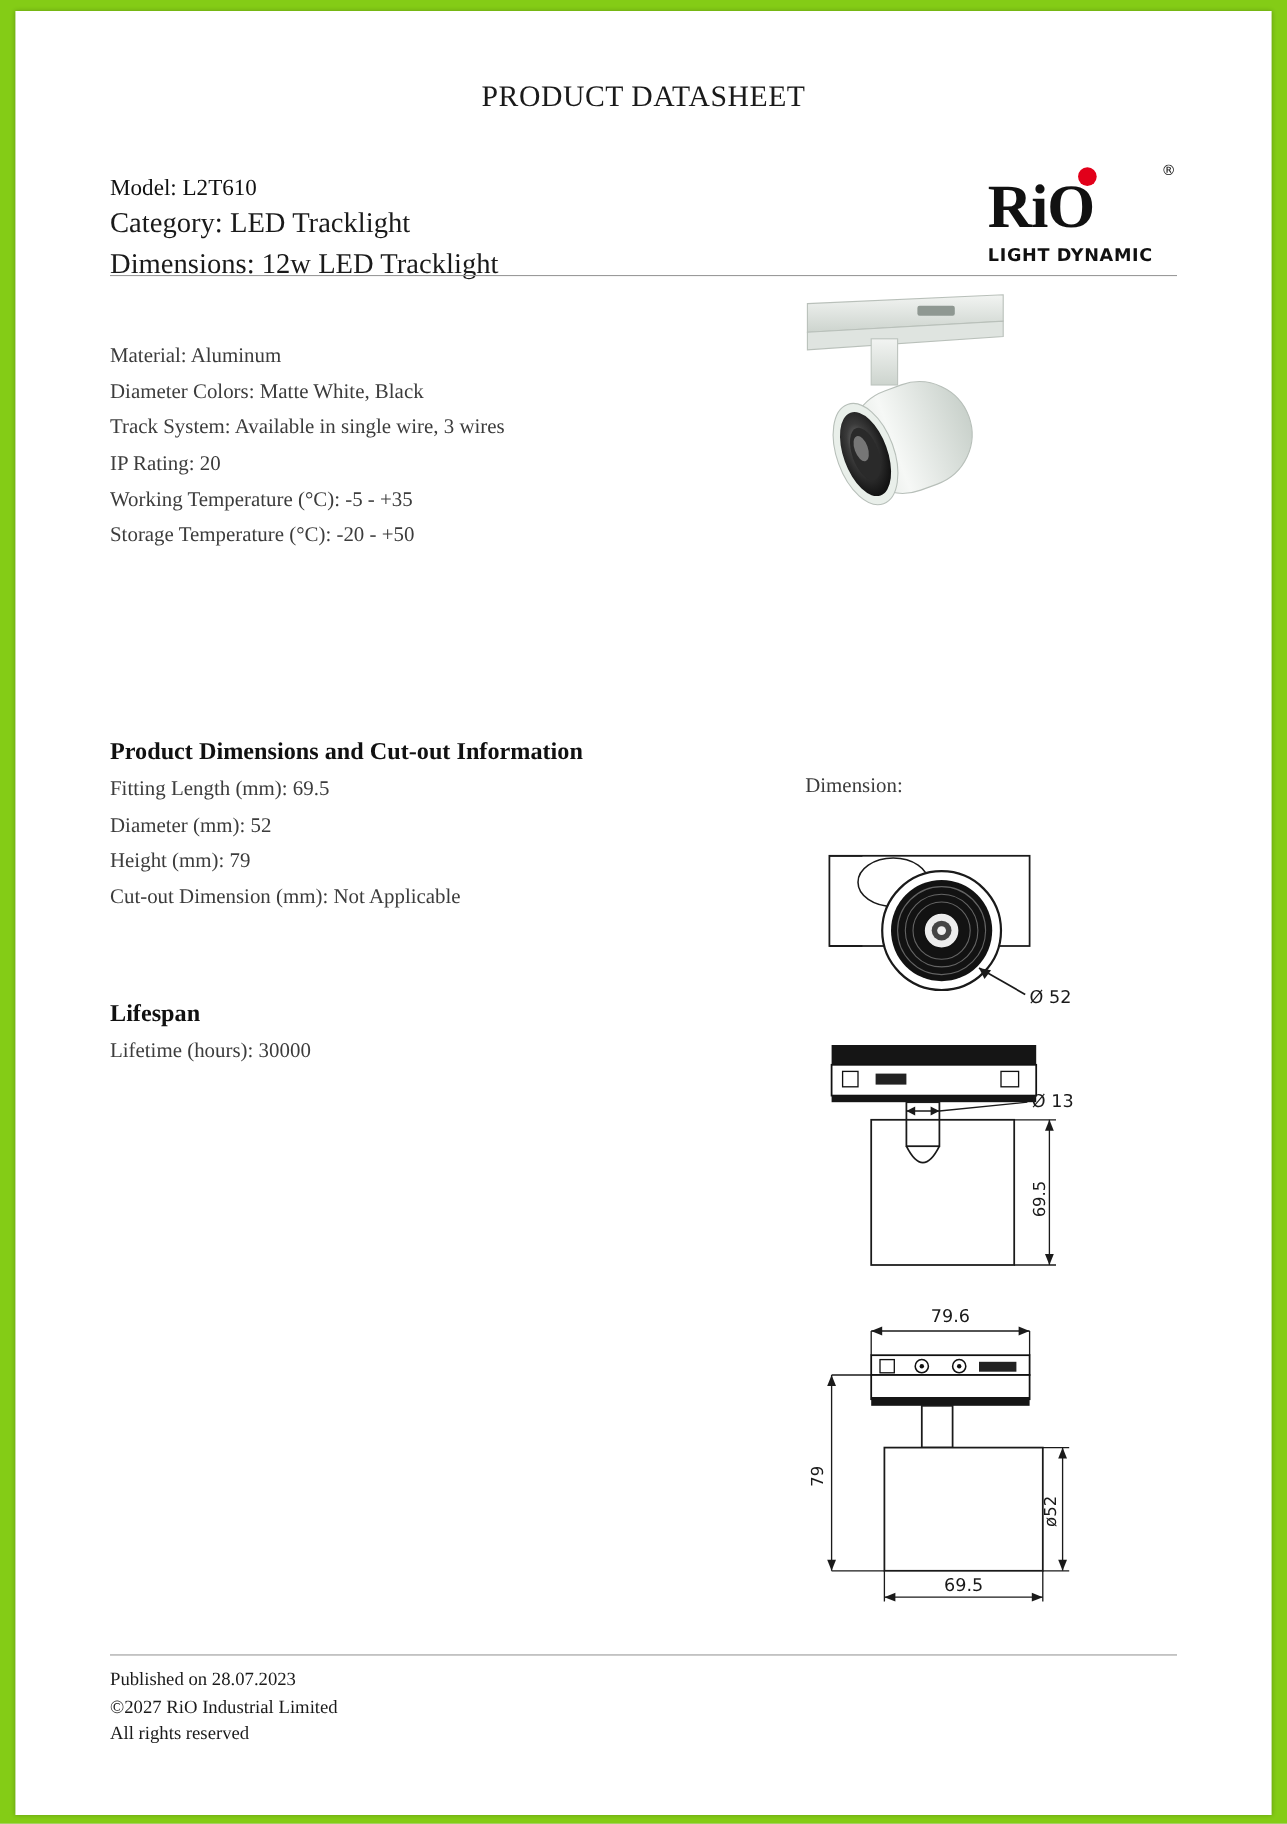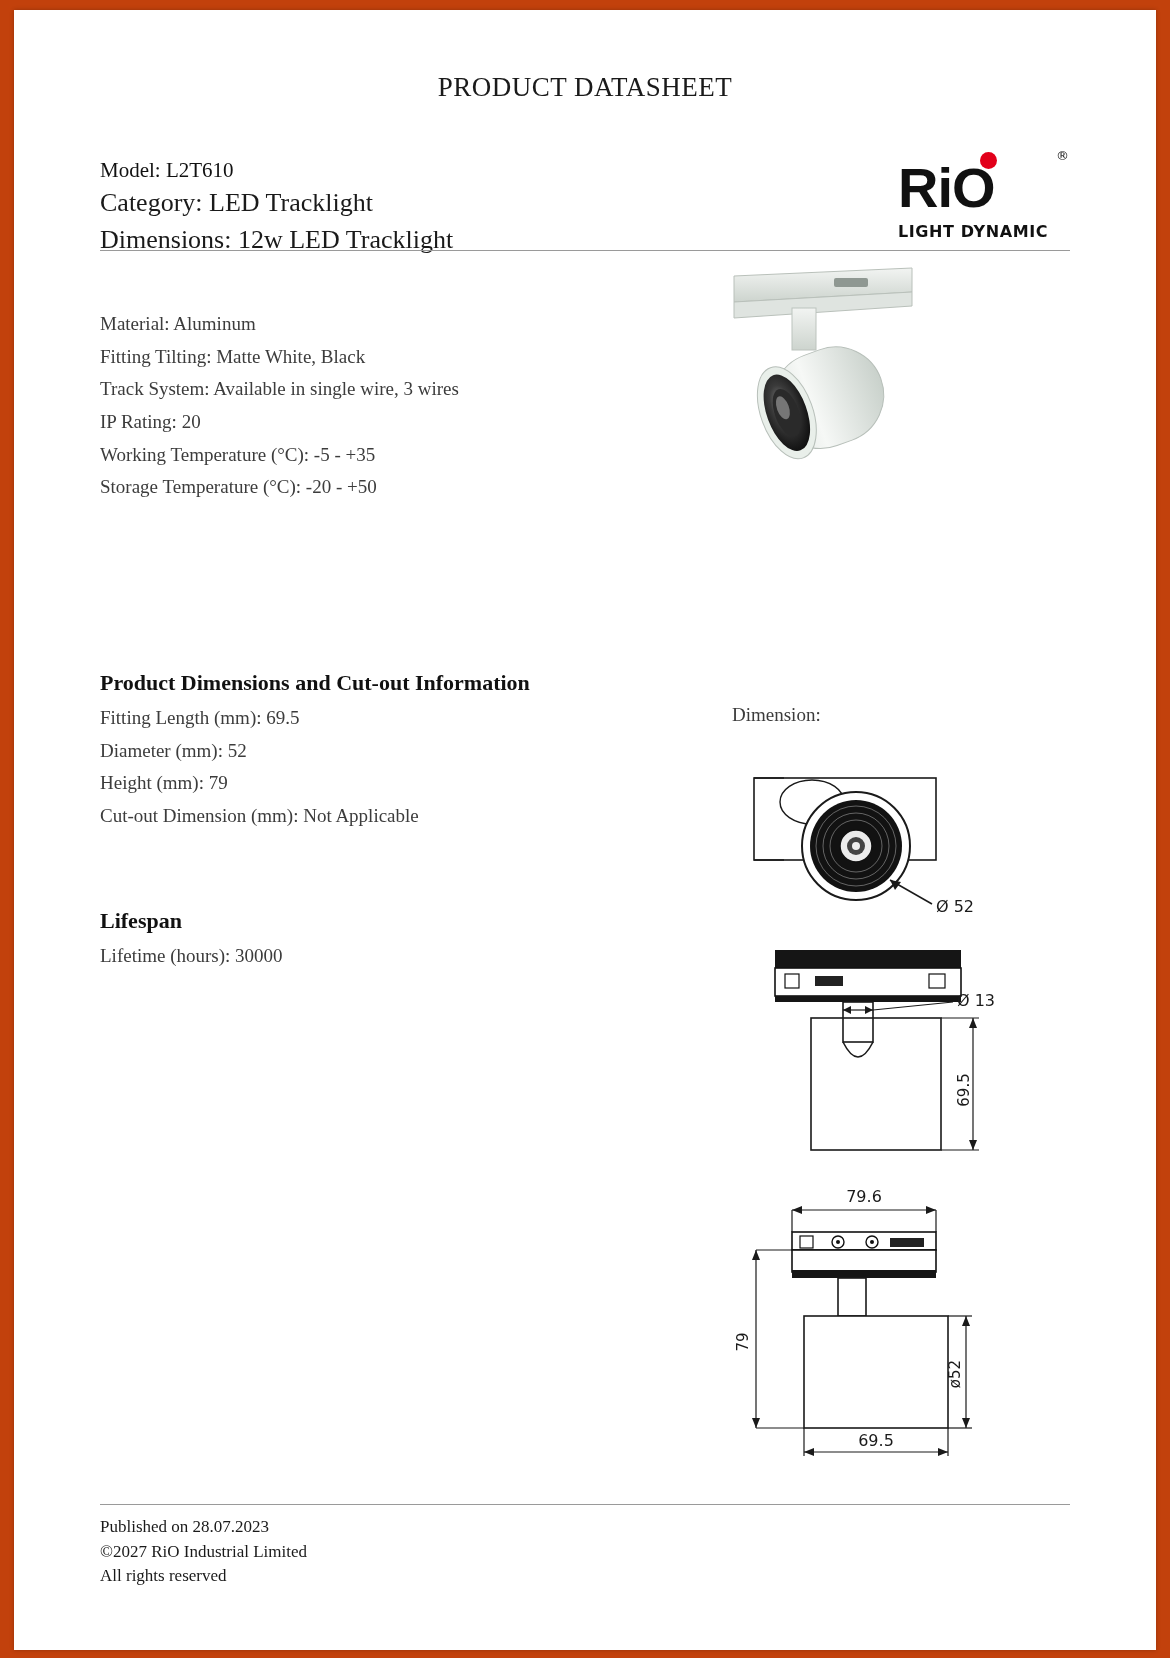--- a/index.html
+++ b/index.html
@@ -5,21 +5,21 @@
   html, body {
     margin: 0;
     padding: 0;
     background: #d8d8d8;
     font-family: "Liberation Serif", serif;
   }
   #page {
     position: relative;
     width: 1170px;
     height: 1658px;
-    background: #c2410c;
+    background: #84cc16;
     overflow: hidden;
   }
   .sheet {
     position: absolute;
     left: 14px;
     top: 10px;
     width: 1142px;
     height: 1640px;
     background: #ffffff;
     box-shadow: 0 0 4px rgba(0,0,0,0.25);
@@ -63,21 +63,21 @@
 
   
   .logo {
     position: absolute;
     left: 880px;
     top: 136px;
     width: 180px;
     height: 108px;
   }
   .logo-word {
-    font-family: Liberation Sans, sans-serif;
+    font-family: Liberation Serif, serif;
     font-weight: bold;
     font-size: 56px;
     letter-spacing: -1px;
     color: #111;
     line-height: 1;
     position: absolute;
     left: 4px;
     top: 14px;
   }
   .logo-dot {
@@ -153,21 +153,21 @@
     left: 700px;
     top: 252px;
     width: 250px;
     height: 250px;
   }
   
   .drawing {
     position: absolute;
   }
   #draw-top  { left: 700px; top: 760px; width: 300px; height: 170px; }
-  #draw-side { left: 719px; top: 930px; width: 300px; height: 240px; text-align: right; }
+  #draw-side { left: 700px; top: 930px; width: 300px; height: 240px; text-align: right; }
   #draw-front{ left: 700px; top: 1160px; width: 300px; height: 290px; }
   svg { display: block; }
 </style>
 </head>
 <body>
 
 <div id="page">
   <div class="sheet">
 
     <div class="doc-title">PRODUCT DATASHEET</div>
@@ -182,21 +182,21 @@
       <div class="logo-word">RiO</div>
       <div class="logo-dot"></div>
       <div class="logo-reg">®</div>
       <div class="logo-sub">LIGHT DYNAMIC</div>
     </div>
 
     <div class="rule" id="rule-top"></div>
 
     <div class="section" id="sec-general">
       <div class="row">Material: Aluminum</div>
-      <div class="row">Fitting Tilting: Matte White, Black</div>
+      <div class="row">Diameter Colors: Matte White, Black</div>
       <div class="row">Track System: Available in single wire, 3 wires</div>
       <div class="row">IP Rating: 20</div>
       <div class="row">Working Temperature (°C): -5 - +35</div>
       <div class="row">Storage Temperature (°C): -20 - +50</div>
     </div>
 
     <div class="section" id="sec-dims">
       <h2>Product Dimensions and Cut-out Information</h2>
       <div class="row">Fitting Length (mm): 69.5</div>
       <div class="row">Diameter (mm): 52</div>

